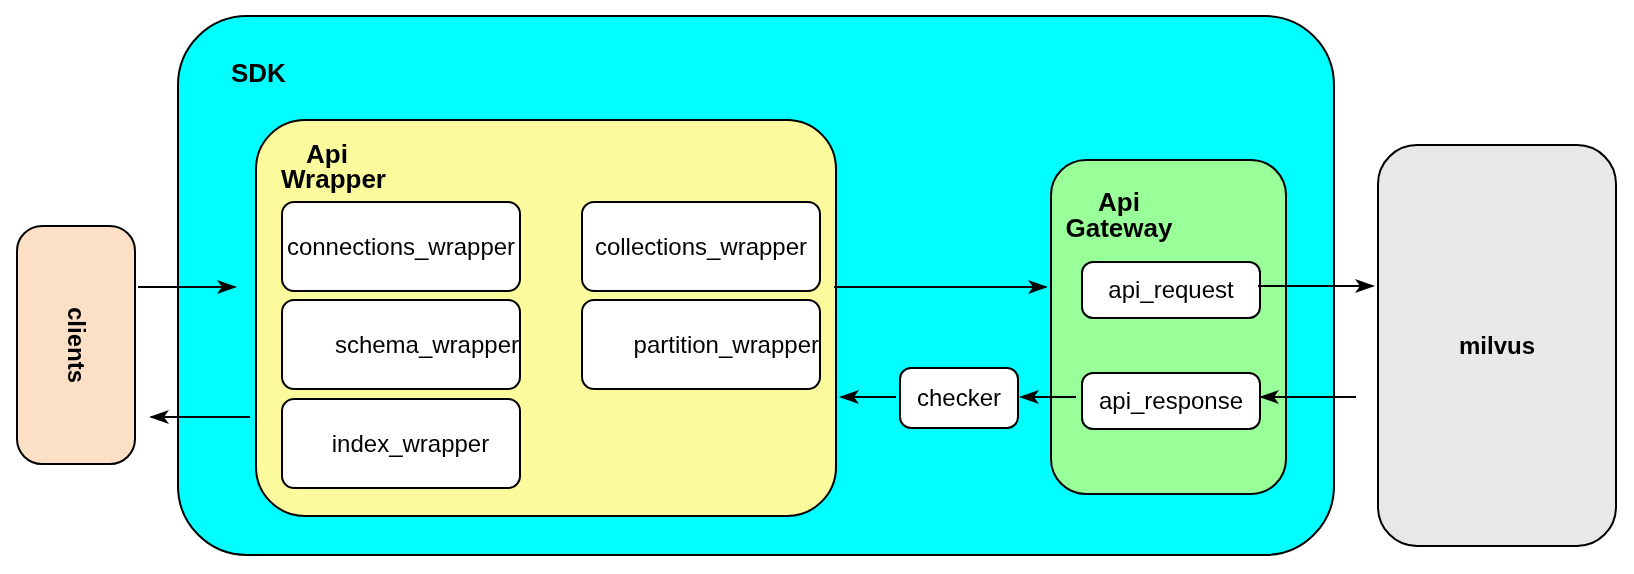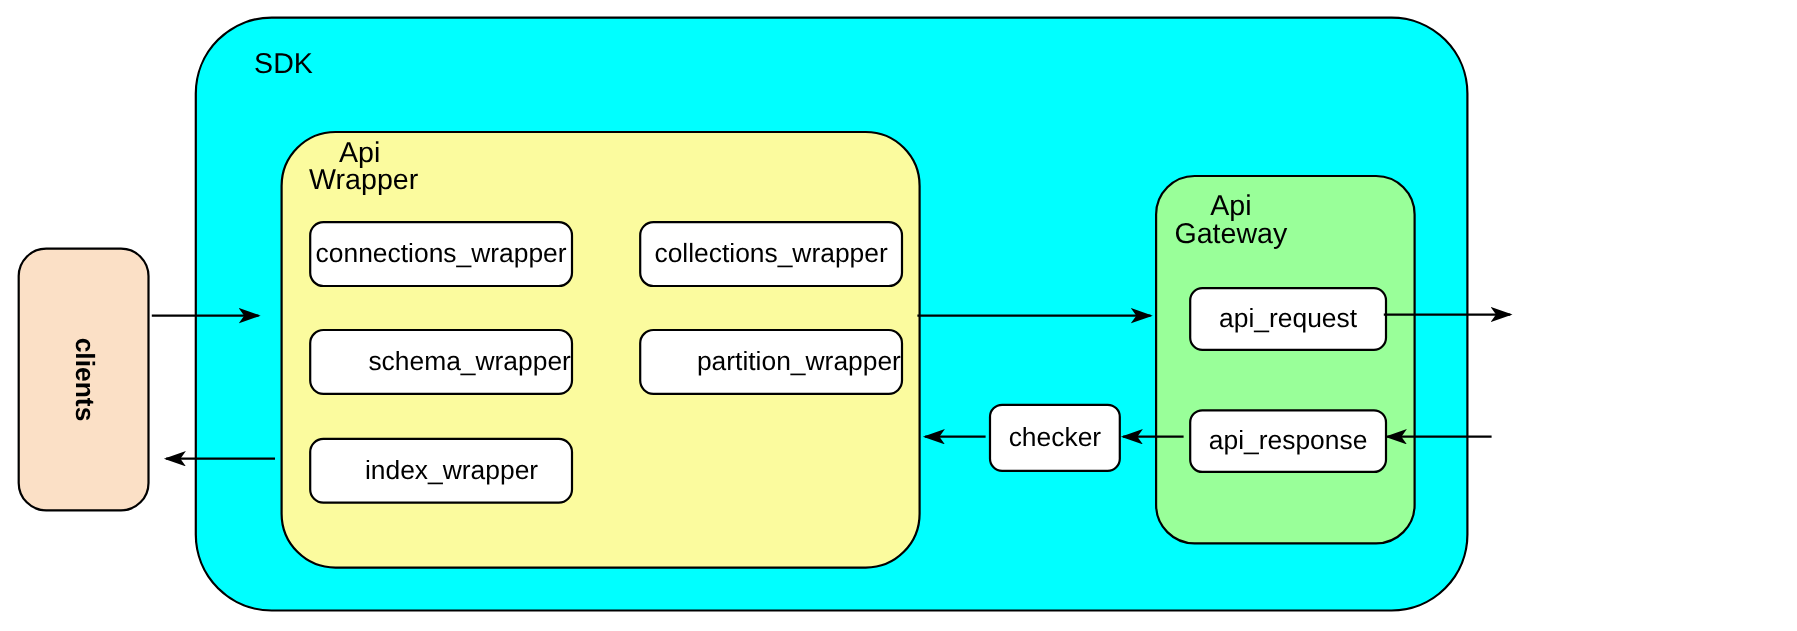--- a/index.html
+++ b/index.html
@@ -16,25 +16,26 @@
     color: #000000;
     overflow: hidden;
   }
   .node {
     position: absolute;
     box-sizing: border-box;
     border: 2px solid #000000;
   }
   .container-label {
     position: absolute;
-    font-weight: normal;
+    font-weight: bold;
     font-size: 26px;
     line-height: 25px;
     white-space: pre-line;
     text-align: center;
+    margin-top: 16px;
   }
   
   .clients {
     left: 16px; top: 225px;
     width: 120px; height: 240px;
     border-radius: 26px;
   }
   .clients-label {
     position: absolute;
     left: 50%; top: 50%;
@@ -88,21 +89,21 @@
   }
   
   .wbox {
     background: #ffffff;
     border-radius: 13px;
     display: flex;
     align-items: center;
     justify-content: center;
     font-size: 24px;
   }
-  .wrap-box { width: 240px; height: 60px; }
+  .wrap-box { width: 240px; height: 91px; }
   .wrap-col1 { left: 24px; }
   .wrap-col2 { left: 324px; }
   .wrap-row1 { top: 80px; }
   .wrap-row2 { top: 178px; justify-content: flex-end; }
   .wrap-row3 { top: 277px; padding-left: 19px; }
   .gw-box { left: 29px; width: 180px; height: 58px; border-radius: 12px; }
   .gw-row1 { top: 100px; }
   .gw-row2 { top: 211px; }
   .checker {
     left: 720px; top: 350px;
@@ -161,20 +162,23 @@
 
       <div class="node wbox gw-box gw-row2">
         <span>api_response</span>
       </div>
       <div class="node wbox gw-box gw-row1">
         <span>api_request</span>
       </div>
     </div>
   </div>
 
+  <div class="node milvus" style="background-color: rgb(232, 232, 232);">
+    <span>milvus</span>
+  </div>
 
   <svg class="edges" viewBox="0 0 1634 574" xmlns="http://www.w3.org/2000/svg">
     <defs>
       <marker id="arrowhead" markerUnits="userSpaceOnUse" markerWidth="22" markerHeight="16" refX="18" refY="7" orient="auto">
         <path d="M0,0 L20,7 L0,14 L5,7 Z" fill="#000000"></path>
       </marker>
     </defs>
     <line x1="138" y1="287" x2="235" y2="287" stroke="#000" stroke-width="2" marker-end="url(#arrowhead)"></line>
     <line x1="250" y1="417" x2="151" y2="417" stroke="#000" stroke-width="2" marker-end="url(#arrowhead)"></line>
     <line x1="834" y1="287" x2="1046" y2="287" stroke="#000" stroke-width="2" marker-end="url(#arrowhead)"></line>

